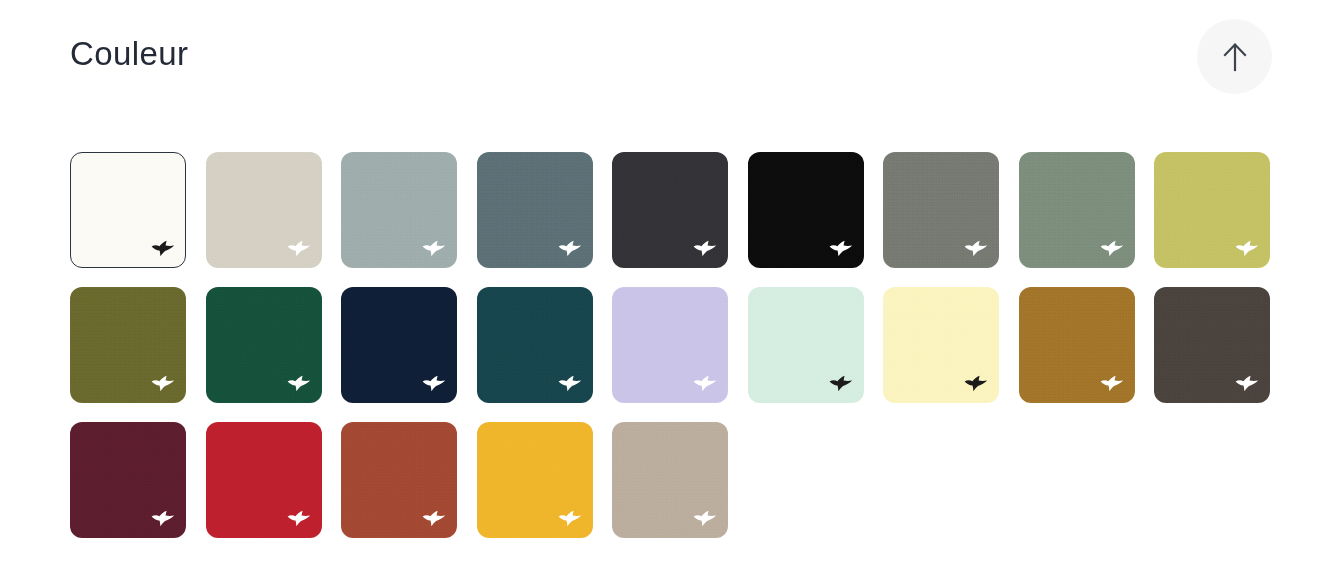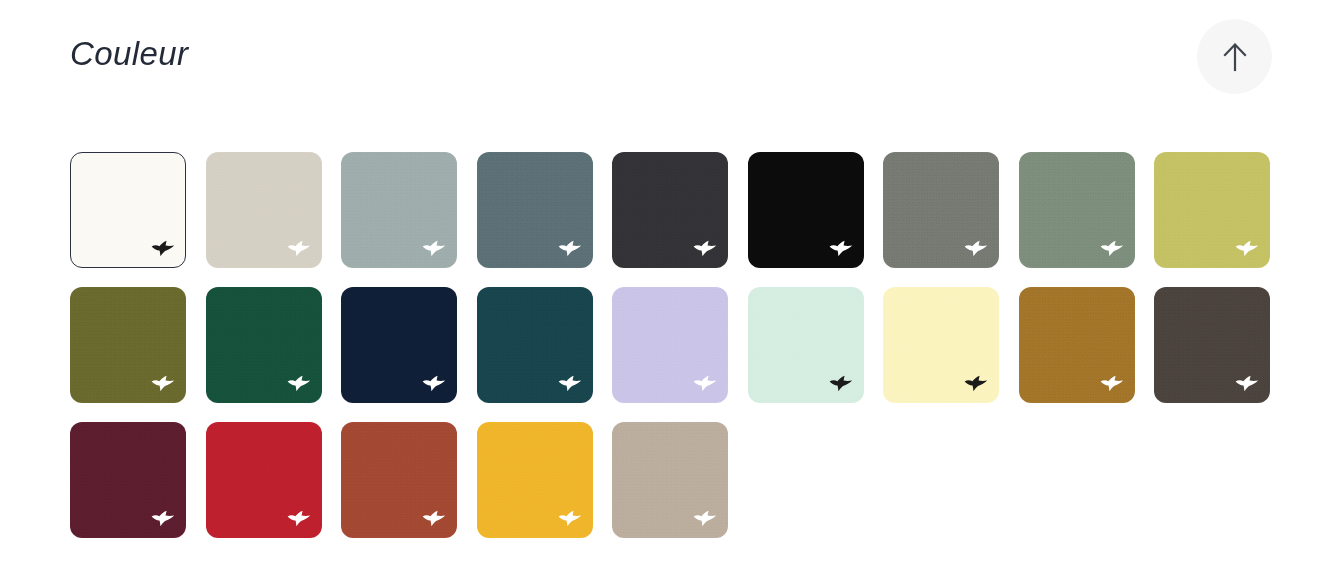--- a/index.html
+++ b/index.html
@@ -12,21 +12,20 @@
     background: #ffffff;
     font-family: "Liberation Sans", sans-serif;
     overflow: hidden;
   }
 
   .page {
     position: relative;
     width: 1336px;
     height: 432px;
     background: #ffffff;
-    font-style: italic;
   }
 
   
   .header {
     position: absolute;
     left: 0;
     top: 0;
     width: 1336px;
     height: 130px;
   }

